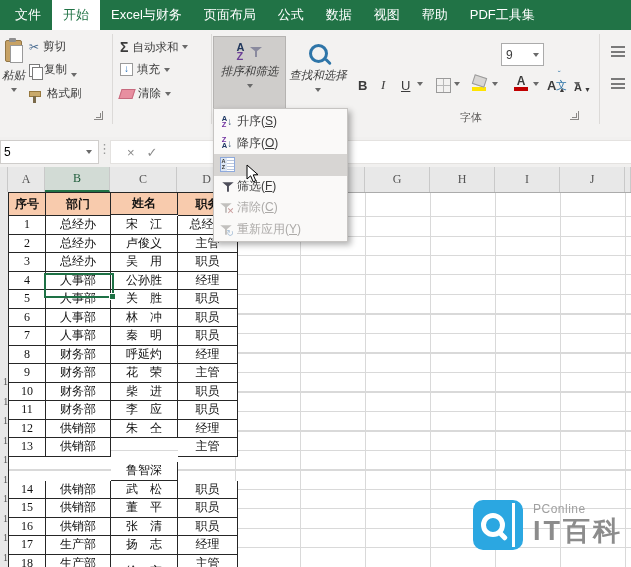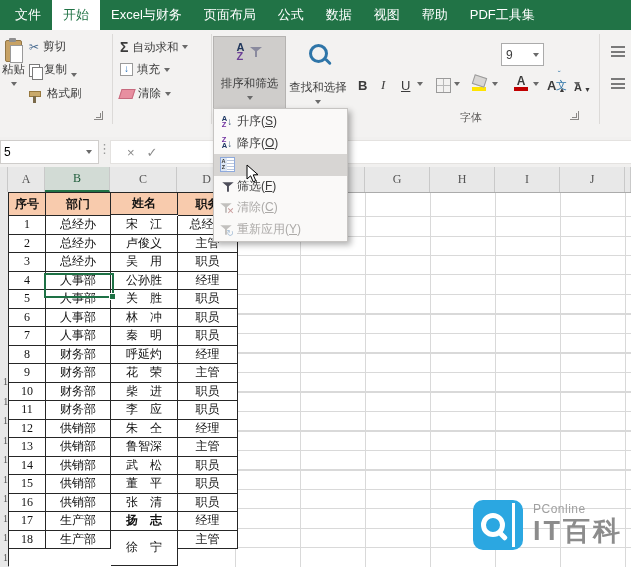--- a/index.html
+++ b/index.html
@@ -25,21 +25,21 @@
   .dlg{position:absolute;width:8px;height:8px;border-right:1px solid #8a8886;border-bottom:1px solid #8a8886;}
   .dlg::after{content:"";position:absolute;right:1px;bottom:1px;width:4px;height:4px;
               border-right:1px solid #8a8886;border-bottom:1px solid #8a8886;}
 
   
   .pastebtn{position:absolute;left:0;top:6px;width:27px;height:72px;display:flex;flex-direction:column;
             align-items:center;justify-content:flex-start;}
   .clip{width:15px;height:20px;background:#C7A265;border:1px solid #927646;border-radius:2px;position:relative;margin-top:4px;}
   .clip::before{content:"";position:absolute;left:3px;top:-3px;width:7px;height:4px;background:#8f8f8f;border-radius:1px;}
   .clip .paper{position:absolute;left:4px;top:4px;width:11px;height:16px;background:#fff;border:1px solid #9a9a9a;}
-  .pastelabel{}
+  .pastelabel{margin-top:6px;font-style:italic;}
   .scis{color:#46698F;font-size:12px;}
   .copyic{width:9px;height:11px;border:1px solid #7a7a7a;background:#fff;position:relative;}
   .copyic::after{content:"";position:absolute;left:2px;top:2px;width:9px;height:11px;border:1px solid #7a7a7a;background:#fff;}
   .fpic{width:10px;height:4px;background:#C9A96A;border:1px solid #97793f;position:relative;margin-right:2px;}
   .fpic::after{content:"";position:absolute;left:3px;top:4px;width:3px;height:7px;background:#7a6a4a;}
 
   .sigma{font-size:14px;font-weight:bold;color:#3b3b3b;}
   .fillic{width:11px;height:11px;border:1px solid #9a9a9a;color:#2B71B8;font-size:10px;line-height:10px;
           text-align:center;font-weight:bold;background:#fff;}
   .eraser{width:12px;height:8px;background:#E78FA0;border:1px solid #c76a7e;transform:skewX(-18deg);}
@@ -50,21 +50,21 @@
   .big-az{display:flex;flex-direction:column;line-height:9px;font-size:11px;font-weight:bold;}
   .big-az .a{color:#21375C;}.big-az .z{color:#6C3F97;}
   .funnel{position:relative;width:12px;height:12px;display:inline-block;}
   .funnel::before{content:"";position:absolute;left:0;top:1px;border-left:6px solid transparent;
                   border-right:6px solid transparent;border-top:5px solid currentColor;}
   .funnel::after{content:"";position:absolute;left:5px;top:5px;width:2px;height:6px;background:currentColor;}
   .bigfun{color:#8a8a9e;margin-left:2px;}
   .mag{width:13px;height:13px;border:3px solid #2E75A8;border-radius:50%;position:relative;margin-bottom:2px;}
   .mag::after{content:"";position:absolute;width:8px;height:3px;background:#2E75A8;transform:rotate(45deg);
               right:-7px;bottom:-3px;border-radius:2px;}
-  .btnlabel{margin-top:15px;}
+  .btnlabel{margin-top:3px;font-style:italic;}
   .btncaret{margin-top:5px;}
 
   
   .combo{position:absolute;height:21px;background:#fff;border:1px solid #ABABAB;display:flex;
          align-items:center;padding:0 4px;justify-content:space-between;font-size:12px;}
   .fmtletter{position:absolute;top:43px;height:20px;display:flex;align-items:flex-end;gap:2px;font-size:13px;}
   .bord{width:13px;height:13px;border:1px solid #9a9a9a;
         background:linear-gradient(#b9b9b9,#b9b9b9) center/13px 1px no-repeat,
                    linear-gradient(#b9b9b9,#b9b9b9) center/1px 13px no-repeat;}
   .bucketwrap{display:flex;flex-direction:column;align-items:center;}
@@ -403,21 +403,21 @@
         </div>
         <div class="trow">
           <div class="tcell" style="width: 37px; height: 18.5px;">12</div>
           <div class="tcell" style="width: 65px; height: 18.5px;">供销部</div>
           <div class="tcell" style="width: 67px; height: 18.5px;">朱　仝</div>
           <div class="tcell" style="width: 60px; height: 18.5px;">经理</div>
         </div>
         <div class="trow">
           <div class="tcell" style="width: 37px; height: 18.5px;">13</div>
           <div class="tcell" style="width: 65px; height: 18.5px;">供销部</div>
-          <div class="tcell" style="width: 67px; height: 18.5px;">鲁智深</div>
+          <div class="tcell" style="width: 67px; height: 18.5px; margin-top: 24px;">鲁智深</div>
           <div class="tcell" style="width: 60px; height: 18.5px;">主管</div>
         </div>
         <div class="trow">
           <div class="tcell" style="width: 37px; height: 18.5px;">14</div>
           <div class="tcell" style="width: 65px; height: 18.5px;">供销部</div>
           <div class="tcell" style="width: 67px; height: 18.5px;">武　松</div>
           <div class="tcell" style="width: 60px; height: 18.5px;">职员</div>
         </div>
         <div class="trow">
           <div class="tcell" style="width: 37px; height: 18.5px;">15</div>
@@ -427,21 +427,21 @@
         </div>
         <div class="trow">
           <div class="tcell" style="width: 37px; height: 18.5px;">16</div>
           <div class="tcell" style="width: 65px; height: 18.5px;">供销部</div>
           <div class="tcell" style="width: 67px; height: 18.5px; text-align: center;">张　清</div>
           <div class="tcell" style="width: 60px; height: 18.5px;">职员</div>
         </div>
         <div class="trow">
           <div class="tcell" style="width: 37px; height: 18.5px;">17</div>
           <div class="tcell" style="width: 65px; height: 18.5px;">生产部</div>
-          <div class="tcell" style="width: 67px; height: 18.5px; font-weight: bold;">扬　志</div>
+          <div class="tcell" style="width: 67px; height: 18.5px;">扬　志</div>
           <div class="tcell" style="width: 60px; height: 18.5px;">经理</div>
         </div>
         <div class="trow">
           <div class="tcell" style="width: 37px; height: 18.5px;">18</div>
           <div class="tcell" style="width: 65px; height: 18.5px;">生产部</div>
           <div class="tcell" style="width: 67px; height: 35px;">徐　宁</div>
           <div class="tcell" style="width: 60px; height: 18.5px;">主管</div>
         </div>
       </div>
     <div class="selbox">

